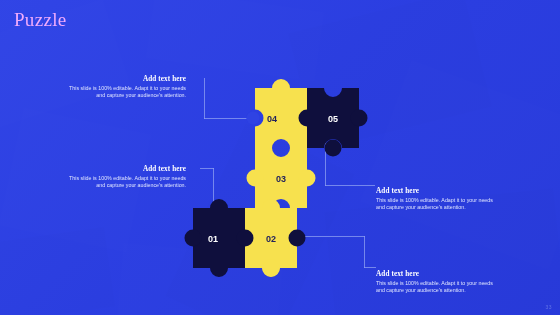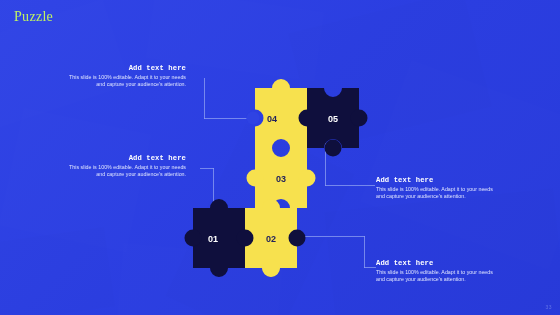--- a/index.html
+++ b/index.html
@@ -15,29 +15,29 @@
   
   .bg-tex{position:absolute;inset:0;overflow:hidden;}
   .bg-tex i{position:absolute;display:block;background:rgba(255,255,255,0.045);}
   .bg-tex i.dk{background:rgba(0,0,0,0.07);}
   .bg-ov{position:absolute;inset:0;background:linear-gradient(135deg,#3145e6 0%,#2b3ee1 45%,#2739d9 100%);opacity:.88;}
 
   
   .title{
     position:absolute;left:14px;top:9px;
     font-family:"Liberation Serif", serif;
-    font-size:14px;color:#bef264;letter-spacing:.3px;
+    font-size:19px;color:#f0abfc;letter-spacing:.3px;
   }
 
   
   .tblock{position:absolute;width:124px;color:#e9ecff;}
   .tblock .hd{
-    font-family:Liberation Mono, monospace;
+    font-family:Liberation Serif, serif;
     font-weight:bold;font-size:7.2px;color:#ffffff;
-    margin:4px 0 2px 0;letter-spacing:.1px;
+    margin:15px 0 2px 0;letter-spacing:.1px;
   }
   .tblock .bd{
     font-size:5.3px;line-height:7.3px;color:#dfe4ff;margin:0;
   }
   .tblock.r{text-align:right;}
   .tblock.l{text-align:left;}
 
   .tb1{left:62px;top:60px;}
   .tb2{left:62px;top:150px;}
   .tb3{left:376px;top:172px;}

